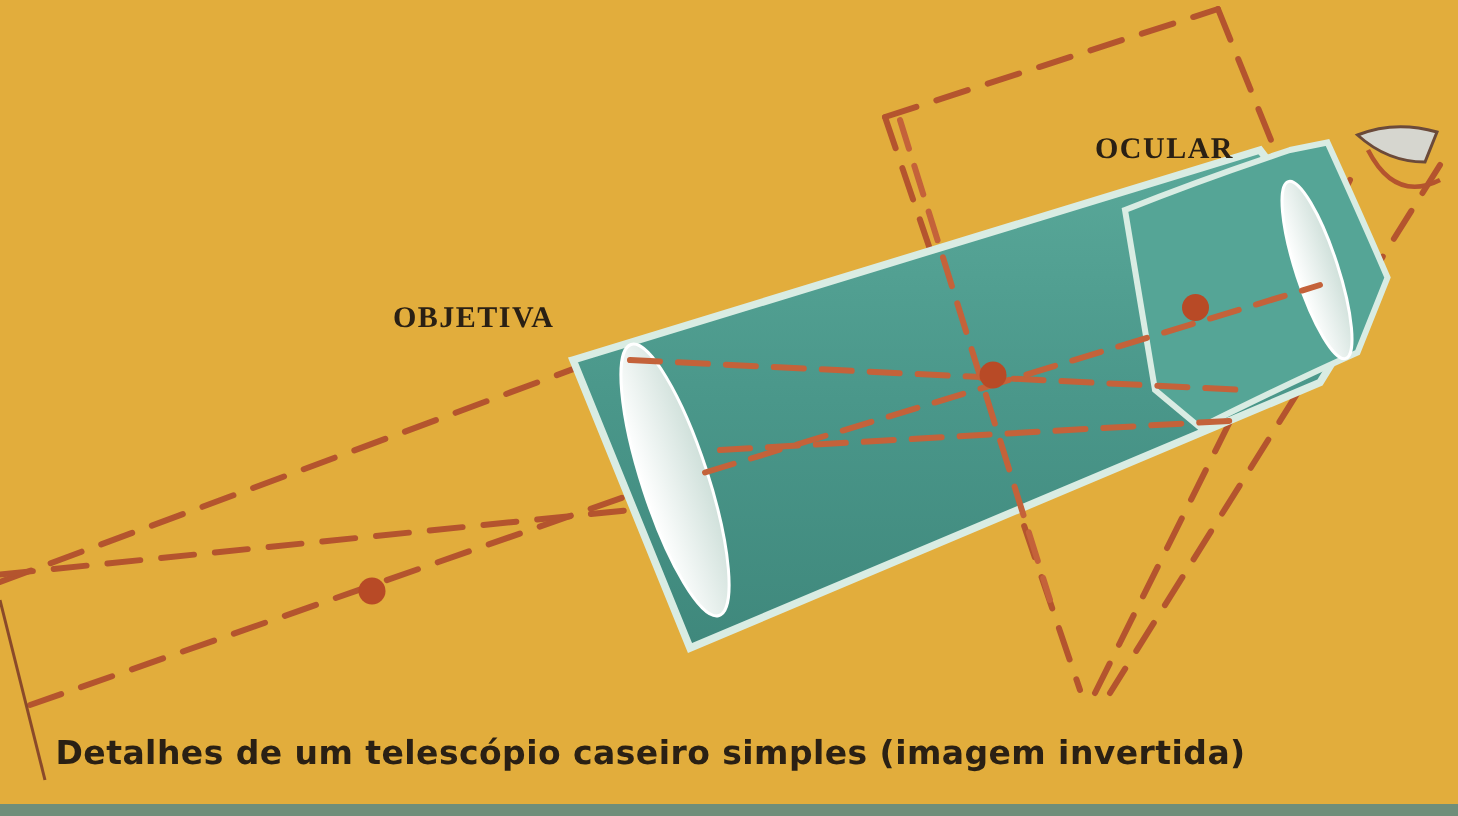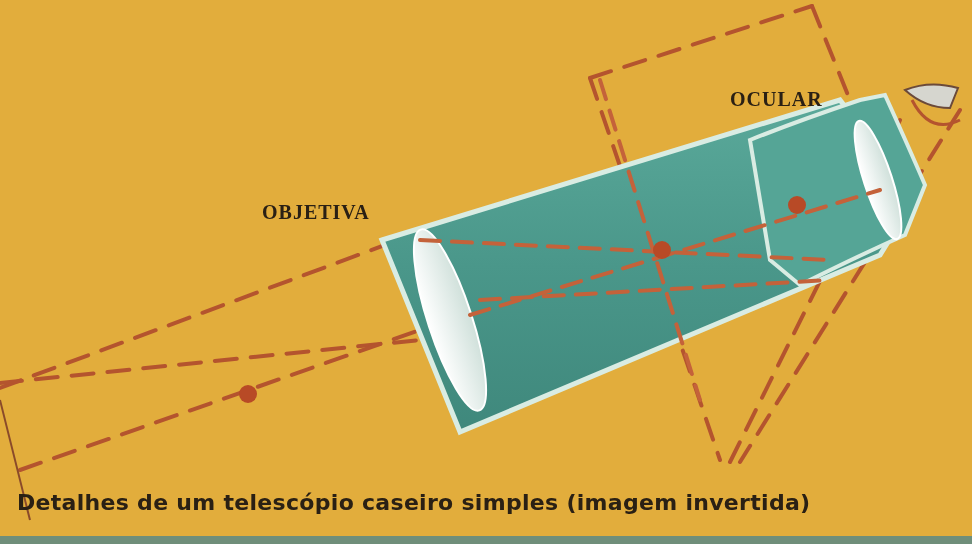--- a/index.html
+++ b/index.html
@@ -1,21 +1,21 @@
 <!DOCTYPE html>
 <html><head>
 <meta charset="utf-8">
 <style>
   html,body{margin:0;padding:0;}
   body{width:972px;height:544px;overflow:hidden;background:#e2ad3c;position:relative;font-family:"DejaVu Sans",sans-serif;}
   #stage{position:absolute;left:0;top:0;width:972px;height:544px;}
   .lbl{position:absolute;font-family:Liberation Serif, serif;font-weight:bold;color:#2a2014;letter-spacing:1px;}
   #lbl-obj{left:262px;top:201px;font-size:20px;text-align:right;}
   #lbl-ocu{left:730px;top:88px;font-size:20px;}
-  #caption{position:absolute;left:17px;top:490px;font-size:22px;font-weight:bold;color:#2a2014;font-family:"DejaVu Sans",sans-serif;letter-spacing:0.3px;}
+  #caption{position:absolute;left:37px;top:490px;font-size:22px;font-weight:bold;color:#2a2014;font-family:"DejaVu Sans",sans-serif;letter-spacing:0.3px;}
   .bottom-strip{position:absolute;left:0;top:536px;width:972px;height:8px;background:#6f8e7a;}
 </style>
 </head>
 <body>
 
 <svg id="stage" viewBox="0 0 972 544" xmlns="http://www.w3.org/2000/svg">
   <defs>
     <linearGradient id="tubeGrad" x1="0" y1="0" x2="0" y2="1">
       <stop offset="0" stop-color="#5aa99a"></stop>
       <stop offset="0.5" stop-color="#4a978a"></stop>

